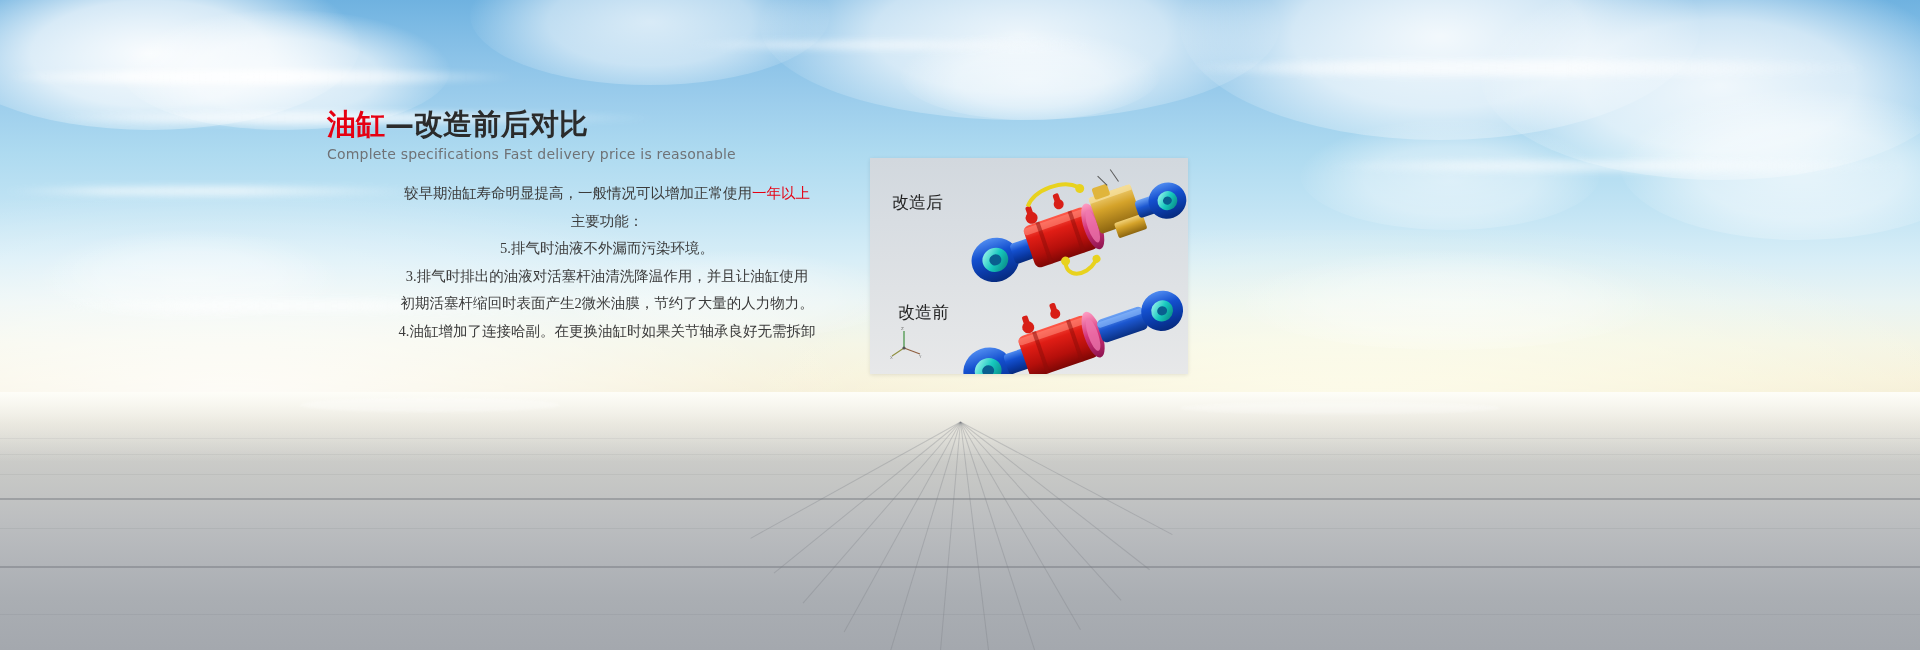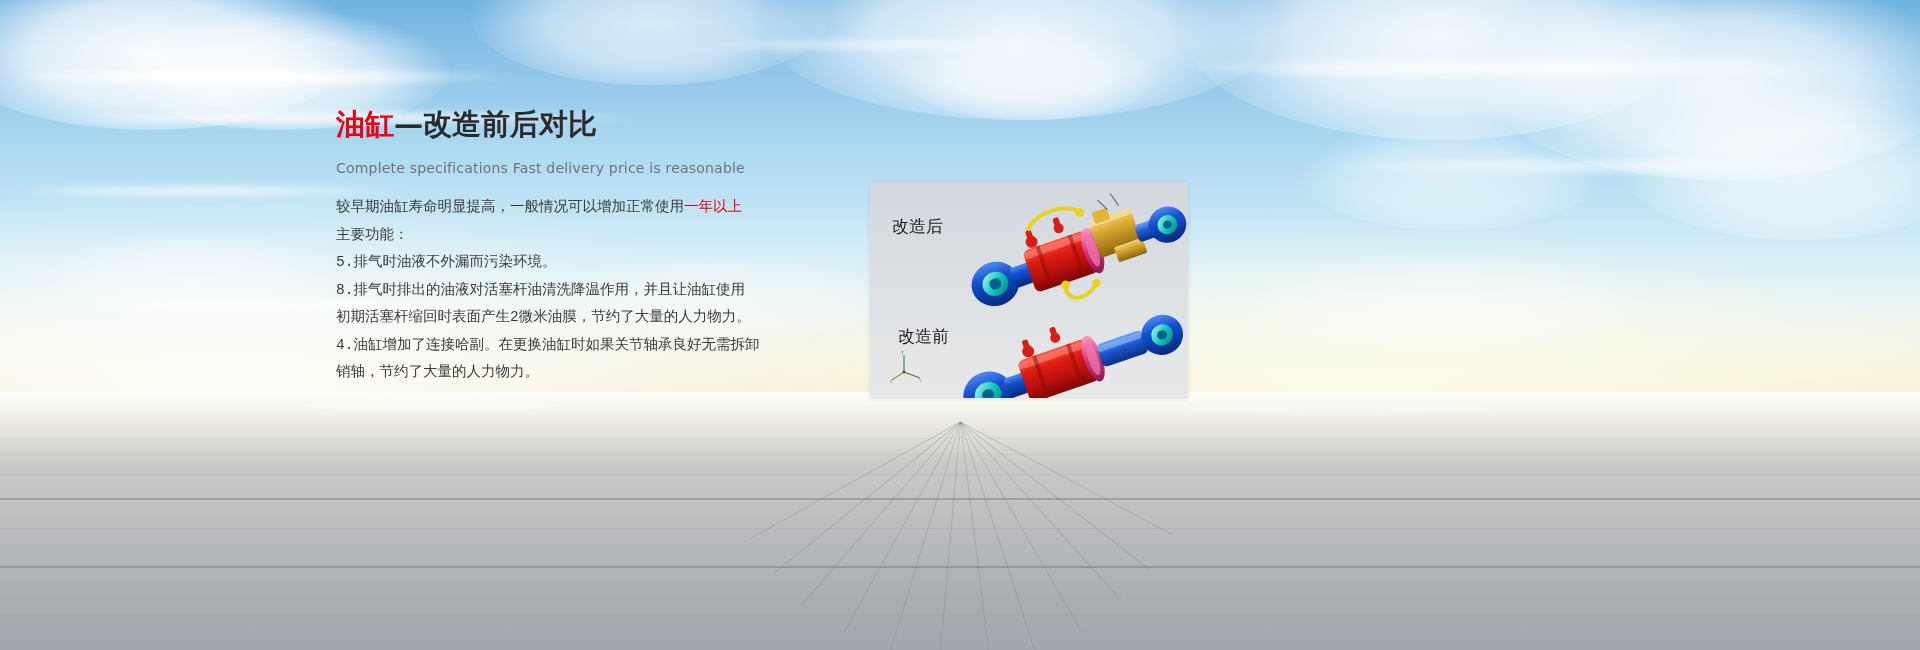--- a/index.html
+++ b/index.html
@@ -106,66 +106,66 @@
     left: 0;
     width: 1920px;
     height: 1px;
     background: rgba(120,124,130,0.28);
   }
   .pav-h.strong { background: rgba(108,112,120,0.42); height: 2px; }
 
   
   .copy {
     position: absolute;
-    left: 336px;
+    left: 327px;
     top: 104px;
     width: 560px;
   }
   .title {
     font-family: "DejaVu Sans", "Liberation Sans", sans-serif;
     font-size: 29px;
     font-weight: bold;
     line-height: 40px;
     color: #2b2b2b;
     letter-spacing: 0px;
     white-space: nowrap;
   }
   .title .hl { color: #e60012; }
   .subtitle {
-    margin-top: 16px;
+    margin-top: 2px;
     font-family: "DejaVu Sans", "Liberation Sans", sans-serif;
     font-size: 14px;
     font-weight: normal;
     color: #6f7276;
     letter-spacing: 0.2px;
     white-space: nowrap;
   }
   .body-block {
     margin-top: 18px;
   }
   .body-line {
-    font-family: Liberation Mono, monospace;
+    font-family: Liberation Serif, serif;
     font-size: 14.5px;
     line-height: 27.5px;
     color: #3b3b3b;
     white-space: nowrap;
+    text-align: center;
   }
   .body-line .hl { color: #e60012; }
 
   
   .panel {
     position: absolute;
     left: 870px;
     top: 158px;
     width: 318px;
     height: 216px;
     background: linear-gradient(to bottom, #d2d8de 0%, #d8dde2 30%, #dfe2e5 60%, #e7e8e9 100%);
     box-shadow: 0 1px 4px rgba(0,0,0,0.10);
     overflow: hidden;
-    margin-top: 24px;
   }
   .panel-label {
     position: absolute;
     font-family: "DejaVu Serif", "Liberation Serif", serif;
     font-size: 17px;
     color: #1f1f1f;
     white-space: nowrap;
   }
   .label-after  { left: 22px; top: 33px; }
   .label-before { left: 28px; top: 143px; }
@@ -254,24 +254,23 @@
     </div>
 
     <div class="subtitle">Complete specifications Fast delivery price is reasonable</div>
 
     <div class="body-block">
       <div class="body-line">
         <span>较早期油缸寿命明显提高，一般情况可以增加正常使用</span><span class="hl">一年以上</span>
       </div>
       <div class="body-line">主要功能：</div>
       <div class="body-line">5.排气时油液不外漏而污染环境。</div>
-      <div class="body-line">8.排气时排出的油液对活塞杆油清洗降温作用，并且让油缸使用</div>
+      <div class="body-line">3.排气时排出的油液对活塞杆油清洗降温作用，并且让油缸使用</div>
       <div class="body-line">初期活塞杆缩回时表面产生2微米油膜，节约了大量的人力物力。</div>
       <div class="body-line">4.油缸增加了连接哈副。在更换油缸时如果关节轴承良好无需拆卸</div>
-      <div class="body-line">销轴，节约了大量的人力物力。</div>
     </div>
   </div>
 
   <div class="panel">
 
     <div class="panel-label label-after">改造后</div>
     <div class="panel-label label-before">改造前</div>
 
     <svg class="cyl" style="left:92px; top:8px;" width="226" height="116" viewBox="0 0 226 116">
       <defs>

